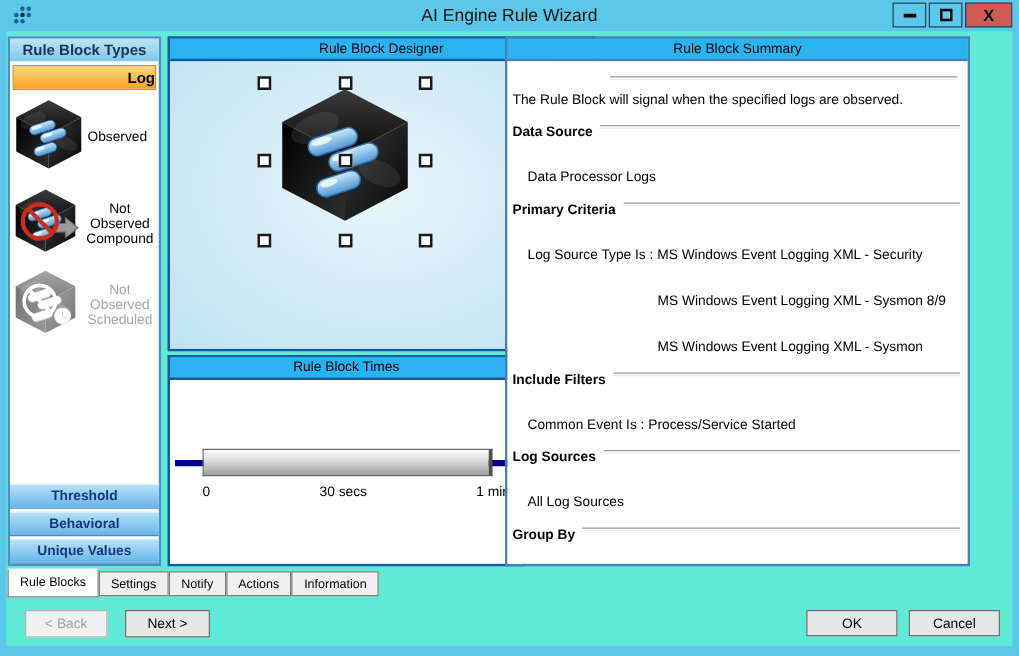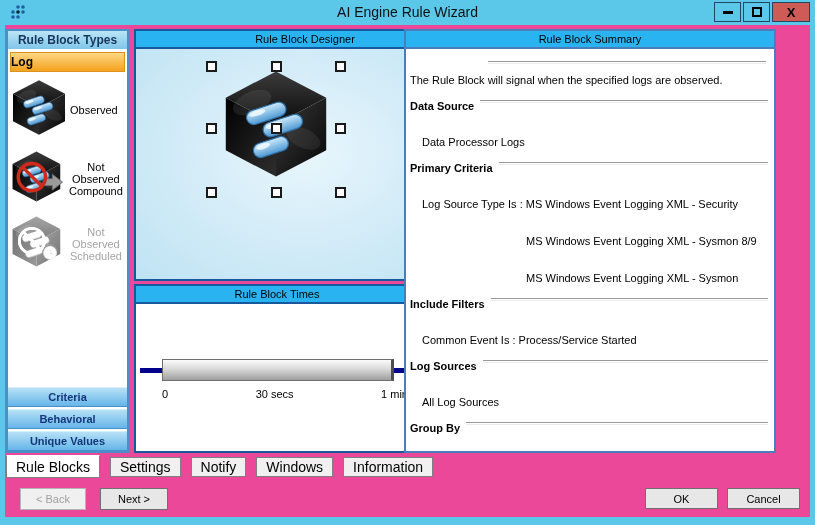--- a/index.html
+++ b/index.html
@@ -1,19 +1,19 @@
 <!DOCTYPE html>
 <html><head>
 <meta charset="utf-8">
 <style>
   * { box-sizing: border-box; margin: 0; padding: 0; }
   html,body { background:#777; }
   #app {
     width: 815px; height: 525px; position: relative; overflow: hidden;
-    background: #ec4899; font-family: "Liberation Sans", sans-serif; color:#000;
+    background: #5eead4; font-family: "Liberation Sans", sans-serif; color:#000;
     margin: 0 auto;
     text-decoration: underline;
   }
   
   .titlebar { position:absolute; left:0; top:0; width:815px; height:25px; background:#5CC8E9; }
   .edge { position:absolute; background:#5CC8E9; }
   .edge.left  { left:0; top:0; width:5px; height:525px; }
   .edge.right { right:0; top:0; width:5px; height:525px; }
   .edge.bottom{ left:0; bottom:0; width:815px; height:8px; }
   .title-text { position:absolute; left:0; top:0; width:100%; height:25px; line-height:25px;
@@ -26,21 +26,21 @@
   .glyph-dash { width:10px; height:3px; background:#000; }
   .glyph-square { width:10px; height:10px; border:2px solid #000; }
 
   
   .lp { position:absolute; left:6px; top:29px; width:123px; height:424px;
     border:2px solid #4A90C8; background:#fff; display:flex; flex-direction:column; }
   .lp-header { height:18px; flex:0 0 18px; background:linear-gradient(#BCE5F6,#7FC6E9);
     color:#17365D; font-weight:bold; font-size:12px; text-align:center; line-height:18px; }
   .log-btn { margin:3px 2px 0 2px; height:20px; flex:0 0 20px;
     background:linear-gradient(#FCD884,#F6A21D); border:1px solid #D9911F;
-    font-weight:bold; font-size:12px; text-align:left; line-height:18px; }
+    font-weight:bold; font-size:12px; text-align:right; line-height:18px; }
   .type-item { display:flex; flex-direction:row; align-items:center; }
   .type-item .lbl { font-size:11px; line-height:12px; text-align:center; margin-top:4px; }
   .type-item.disabled .lbl { color:#A5A5A5; }
   .type-item.disabled svg { filter: grayscale(1) brightness(1.55); opacity:.55; }
   .lp-spacer { flex:1; }
   .cat-btn { height:20px; flex:0 0 20px; margin-top:2px;
     background:linear-gradient(#B7E1F7,#66B5E8);
     border-top:1px solid #D8F0FB; border-bottom:1px solid #4A90C8;
     color:#14377C; font-weight:bold; font-size:11px; text-align:center; line-height:19px; }
 
@@ -73,22 +73,22 @@
   .intro { line-height:13px; }
   .sum-title { display:flex; align-items:flex-start; font-weight:bold; margin-top:13px; white-space:nowrap; }
   .sum-title .rule { flex:1; height:3px; border-top:1px solid #999; border-bottom:1px solid #ececec;
     margin-left:6px; }
   .sum-line { padding-left:12px; line-height:13px; white-space:nowrap;margin-top:24px; }
   .sum-line.align { padding-left:116px; }
   .sum-line.ind2 { padding-left:17px; }
 
   
   .tabs { position:absolute; left:6px; top:455px; height:24px; display:flex; align-items:flex-start; }
-  .tab { height:20px; margin-top:2px; margin-right:10px; padding:0 9px; line-height:19px;
-    background:#F0F0F0; border:1px solid #7F7F7F; font-size:14px; cursor:default; }
+  .tab { height:20px; margin-top:2px; margin-right:0; padding:0 9px; line-height:19px;
+    background:#F0F0F0; border:1px solid #7F7F7F; font-size:10px; cursor:default; }
   .tab.active { height:23px; margin-top:0; background:#fff; border-top:1px solid #fff; line-height:22px; }
 
   
   .btn { position:absolute; height:22px; background:#E7E7E7; border:1px solid #707070;
     font-size:11px; font-family:"Liberation Sans",sans-serif; text-align:center; cursor:default; }
   .btn.disabled { color:#A0A0A0; border-color:#B5B5B5; background:#F0F0F0; }
   .btn.back { left:20px; top:488px; width:66px; }
   .btn.next { left:100px; top:488px; width:68px; }
   .btn.ok { left:645px; top:488px; width:73px; height:21px; }
   .btn.cancel { left:727px; top:488px; width:73px; height:21px; }
@@ -194,21 +194,21 @@
         <line x1="74" y1="66" x2="74" y2="59" stroke="#6E6E6E" stroke-width="2"></line>
         <line x1="74" y1="66" x2="79" y2="69" stroke="#6E6E6E" stroke-width="2"></line>
       </svg>
       <div class="lbl">
         <div>Not Observed</div>
         <div>Scheduled</div>
       </div>
     </div>
 
     <div class="lp-spacer"></div>
-    <div class="cat-btn">Criteria</div>
+    <div class="cat-btn">Threshold</div>
     <div class="cat-btn">Behavioral</div>
     <div class="cat-btn">Unique Values</div>
   </div>
 
   <div class="designer">
     <div class="panel-header">Rule Block Designer</div>
     <div class="designer-canvas">
       <div class="handle" style="left:70px;top:12px"></div>
       <div class="handle" style="left:135px;top:12px"></div>
       <div class="handle" style="left:199px;top:12px"></div>
@@ -275,21 +275,21 @@
       </div>
       <div class="sum-line">Command</div>
       <div class="sum-line">Host (Impacted)</div>
     </div>
   </div>
 
   <div class="tabs">
     <div class="tab active">Rule Blocks</div>
     <div class="tab">Settings</div>
     <div class="tab">Notify</div>
-    <div class="tab">Windows</div>
+    <div class="tab">Actions</div>
     <div class="tab">Information</div>
   </div>
 
   <button class="btn back disabled">&lt; Back</button>
   <button class="btn next">Next &gt;</button>
   <button class="btn ok">OK</button>
   <button class="btn cancel">Cancel</button>
 
 </div>
 

